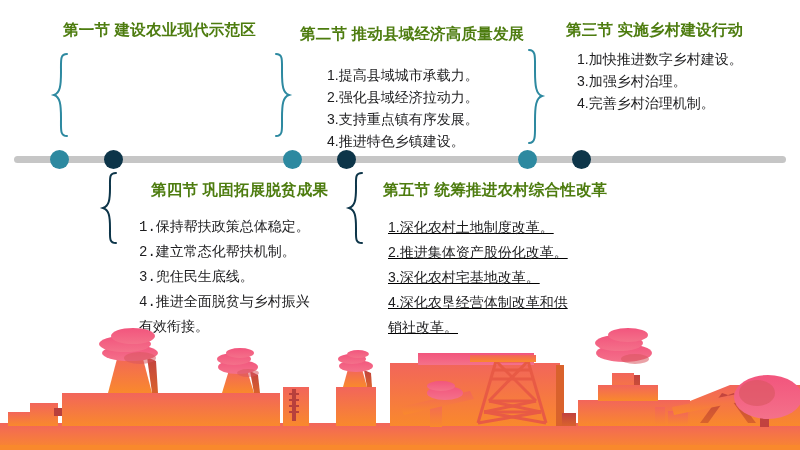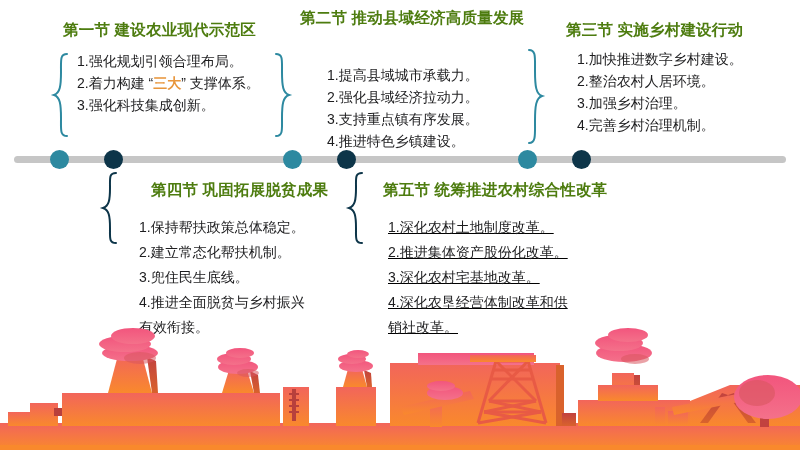--- a/index.html
+++ b/index.html
@@ -64,58 +64,52 @@
   }
   #skyline svg{display:block;}
 </style>
 </head>
 <body>
 
 <div id="stage">
 
   <div class="sec-title" style="left:63px;top:20px;">第一节 建设农业现代示范区</div>
 
-  <div class="sec-title" style="left:300px;top:8px;">第二节 推动县域经济高质量发展</div>
+  <div class="sec-title" style="left:300px;top:24px;">第二节 推动县域经济高质量发展</div>
 
   <div class="sec-title" style="left:566px;top:20px;">第三节 实施乡村建设行动</div>
 
   <div class="brace" style="left:52px;top:52px;">
     <svg width="18" height="86" viewBox="0 0 18 86">
       <path d="M15 2 C8 2 9 8 9 20 C9 34 8 41 2 43 C8 45 9 52 9 66 C9 78 8 84 15 84" fill="none" stroke="#2d89a0" stroke-width="2" stroke-linecap="round"></path>
     </svg>
   </div>
 
   <div class="brace" style="left:273px;top:52px;">
     <svg width="18" height="86" viewBox="0 0 18 86">
       <path d="M3 2 C10 2 9 8 9 20 C9 34 10 41 16 43 C10 45 9 52 9 66 C9 78 10 84 3 84" fill="none" stroke="#2d89a0" stroke-width="2" stroke-linecap="round"></path>
     </svg>
   </div>
 
-  <div class="sec-list" style="left:77px;top:50px;">
-    <div class="li">1.强化规划引领合理布局。</div>
-    <div class="li"><span>2.着力构建 “</span><span class="hl">三大</span><span>” 支撑体系。</span></div>
-    <div class="li">3.强化科技集成创新。</div>
-  </div>
 
   <div class="brace" style="left:526px;top:48px;">
     <svg width="18" height="97" viewBox="0 0 18 97">
       <path d="M3 2 C10 2 9 9 9 23 C9 38 10 46 16 48 C10 50 9 58 9 73 C9 87 10 95 3 95" fill="none" stroke="#2d89a0" stroke-width="2" stroke-linecap="round"></path>
     </svg>
   </div>
 
   <div class="sec-list" style="left:327px;top:64px;">
     <div class="li">1.提高县域城市承载力。</div>
     <div class="li">2.强化县域经济拉动力。</div>
     <div class="li">3.支持重点镇有序发展。</div>
     <div class="li">4.推进特色乡镇建设。</div>
   </div>
 
   <div class="sec-list" style="left:577px;top:48px;">
     <div class="li">1.加快推进数字乡村建设。</div>
-    <div class="li">2.整治农村人居环境。</div>
     <div class="li">3.加强乡村治理。</div>
     <div class="li">4.完善乡村治理机制。</div>
   </div>
 
   <div id="timeline-bar"></div>
   <div class="tl-dot teal" style="left:50px;"></div>
   <div class="tl-dot navy" style="left:104px;"></div>
   <div class="tl-dot teal" style="left:283px;"></div>
   <div class="tl-dot navy" style="left:337px;"></div>
   <div class="tl-dot teal" style="left:518px;"></div>
@@ -130,21 +124,21 @@
       <path d="M15 2 C8 2 9 7 9 17 C9 29 8 35 2 37 C8 39 9 45 9 57 C9 67 8 72 15 72" fill="none" stroke="#0d3549" stroke-width="2" stroke-linecap="round"></path>
     </svg>
   </div>
 
   <div class="brace" style="left:347px;top:171px;">
     <svg width="18" height="74" viewBox="0 0 18 74">
       <path d="M15 2 C8 2 9 7 9 17 C9 29 8 35 2 37 C8 39 9 45 9 57 C9 67 8 72 15 72" fill="none" stroke="#0d3549" stroke-width="2" stroke-linecap="round"></path>
     </svg>
   </div>
 
-  <div class="sec-list wide" style="left:139px;top:215px;">
+  <div class="sec-list wide" style="left:139px;top:215px;font-family:Liberation Mono, monospace;">
     <div class="li">1.保持帮扶政策总体稳定。</div>
     <div class="li">2.建立常态化帮扶机制。</div>
     <div class="li">3.兜住民生底线。</div>
     <div class="li">4.推进全面脱贫与乡村振兴</div>
     <div class="li">有效衔接。</div>
   </div>
 
   <div class="sec-list wide" style="left:388px;top:215px;text-decoration:underline;">
     <div class="li">1.深化农村土地制度改革。</div>
     <div class="li">2.推进集体资产股份化改革。</div>

